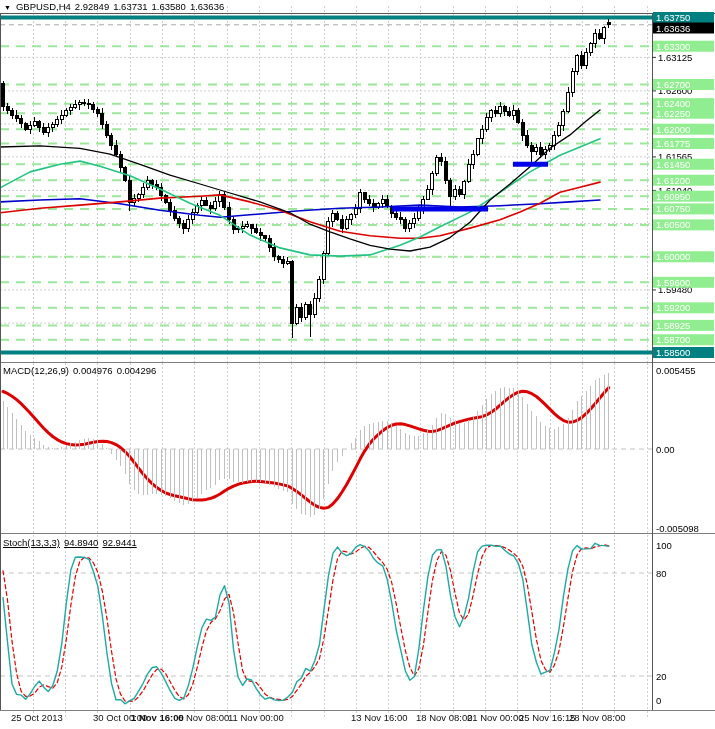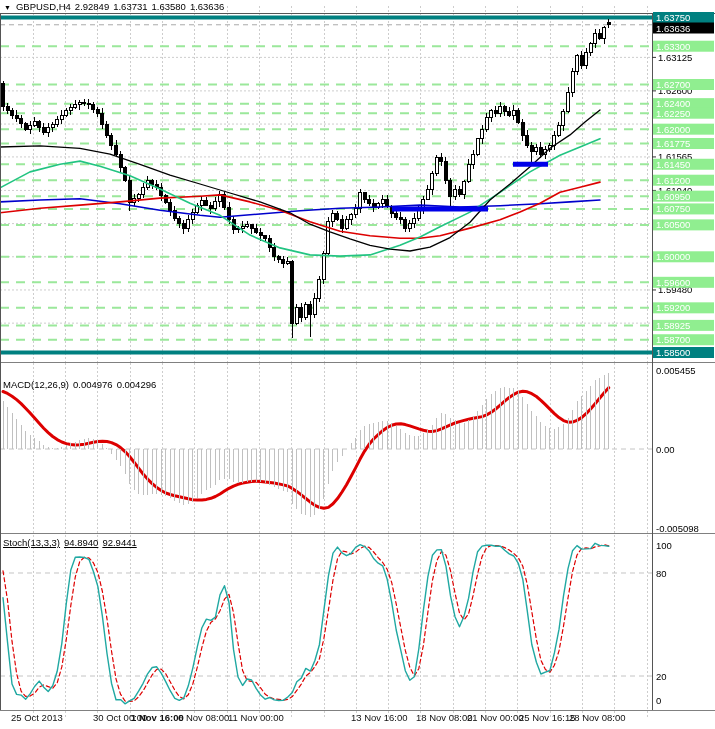--- a/index.html
+++ b/index.html
@@ -12,21 +12,21 @@
   .titlebar{
     position:absolute;left:4px;top:1px;height:12px;line-height:12px;
     font-size:9.5px;color:#000;white-space:nowrap;z-index:5;
   }
   .titlebar .tri{font-size:7px;margin-right:5px;cursor:pointer;}
   .titlebar span{margin-right:4px;}
   .ind-label{
     position:absolute;left:3px;font-size:9.5px;color:#000;white-space:nowrap;z-index:5;
   }
   .ind-label span{margin-right:4px;}
-  #macd-label{top:379px;}
+  #macd-label{top:365px;}
   #stoch-label{top:537px;text-decoration:underline;}
   #copyright{position:absolute;left:3px;top:697px;font-size:9.5px;color:#000;z-index:5;white-space:nowrap;}
   #time-axis{position:absolute;left:9px;top:712px;width:715px;height:16px;z-index:5;}
   #time-axis span{position:absolute;font-size:9.5px;color:#111;white-space:nowrap;}
 </style>
 </head>
 <body>
 
 <div class="wrap">
 

